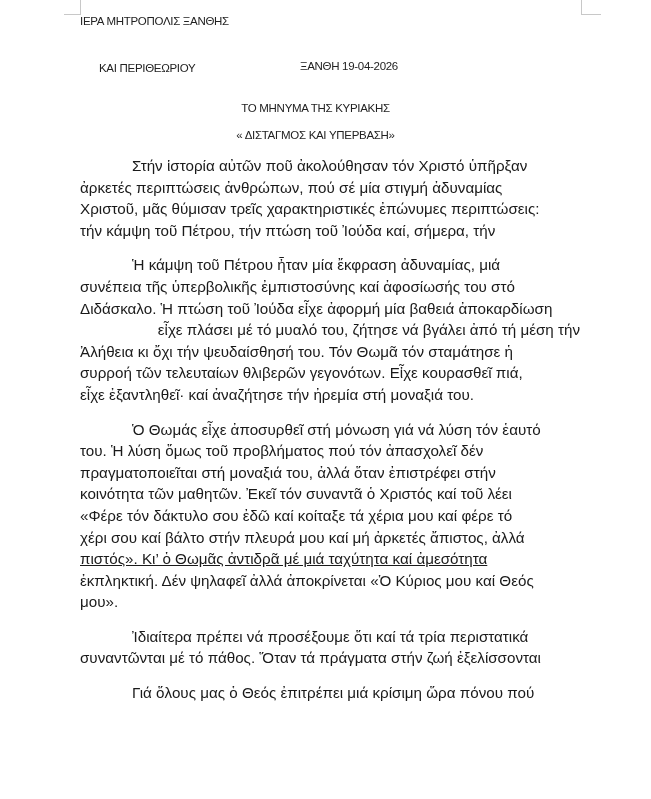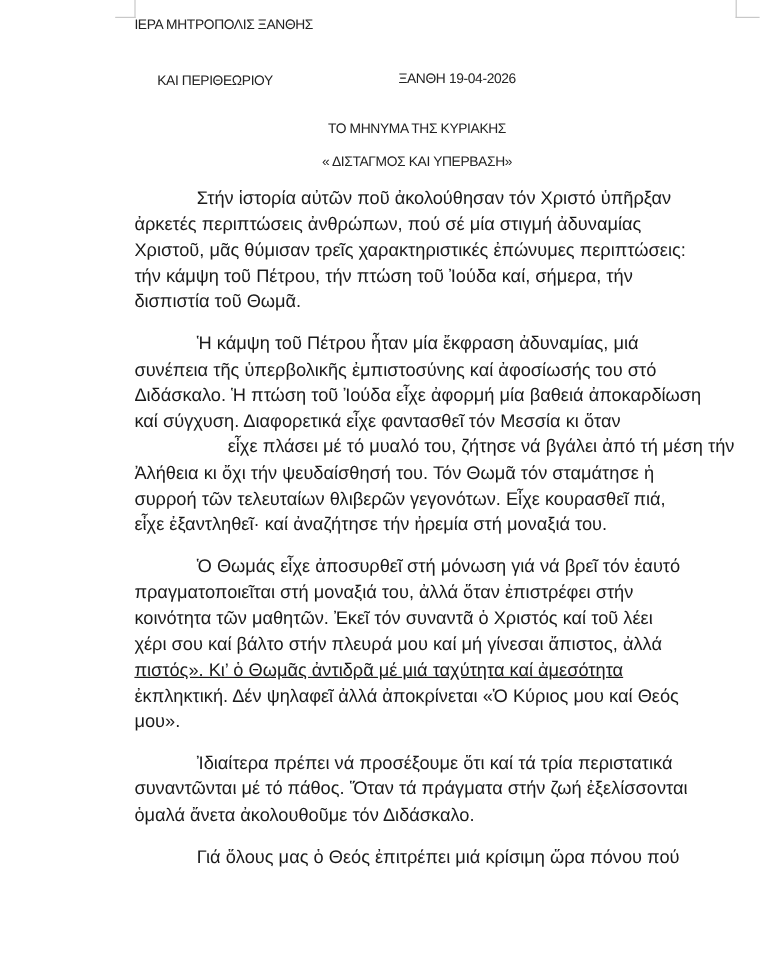--- a/index.html
+++ b/index.html
@@ -1,17 +1,17 @@
 <!DOCTYPE html>
 <html><head>
 <meta charset="utf-8">
 <style>
   html, body { margin: 0; padding: 0; background: #ffffff; }
   body { width: 651px; height: 799px; overflow: hidden; position: relative; font-family: "Liberation Sans", "DejaVu Sans", sans-serif; color: #1a1a1a; }
-  .page { position: absolute; left: 0; top: 0; width: 543px; height: 799px; background: #ffffff; margin-left: 32px; }
+  .page { position: absolute; left: 0; top: 0; width: 543px; height: 799px; background: #ffffff; }
   .corner { position: absolute; border-color: #c8c8c8; border-style: solid; border-width: 0; }
   .corner.tl { left: 64px; top: 0; width: 16px; height: 14px; border-right-width: 1px; border-bottom-width: 1px; }
   .corner.tr { left: 581px; top: 0; width: 19px; height: 14px; border-left-width: 1px; border-bottom-width: 1px; }
   .hdr { position: absolute; font-size: 11.5px; letter-spacing: -0.3px; color: #222; white-space: nowrap; }
   .hdr.org1 { left: 80px; top: 15px; }
   .hdr.org2 { left: 99px; top: 62px; }
   .hdr.date { left: 300px; top: 60px; }
   .title { position: absolute; left: 0; width: 651px; text-align: center; font-size: 11.5px; letter-spacing: -0.3px; color: #222; }
   .title.t1 { top: 102px; left: -10px; }
   .title.t2 { top: 129px; left: -10px; }
@@ -32,43 +32,42 @@
 
   <div class="title t1">ΤΟ ΜΗΝΥΜΑ ΤΗΣ ΚΥΡΙΑΚΗΣ</div>
   <div class="title t2">« ΔΙΣΤΑΓΜΟΣ ΚΑΙ ΥΠΕΡΒΑΣΗ»</div>
 
   <div class="body" id="doc-body">
       <p class="para">
         <span class="line">Στήν ἱστορία αὐτῶν ποῦ ἀκολούθησαν τόν Χριστό ὑπῆρξαν</span>
         <span class="line" style="text-indent: 0px;">ἀρκετές περιπτώσεις ἀνθρώπων, πού σέ μία στιγμή ἀδυναμίας</span>
         <span class="line" style="text-indent: 0px;">Χριστοῦ, μᾶς θύμισαν τρεῖς χαρακτηριστικές ἐπώνυμες περιπτώσεις:</span>
         <span class="line" style="text-indent: 0px;">τήν κάμψη τοῦ Πέτρου, τήν πτώση τοῦ Ἰούδα καί, σήμερα, τήν</span>
-        <span class="line" style="text-indent: 0px;">δισπιστία τοῦ Θωμᾶ.</span>
       </p>
       <p class="para">
         <span class="line">Ἡ κάμψη τοῦ Πέτρου ἦταν μία ἔκφραση ἀδυναμίας, μιά</span>
         <span class="line" style="text-indent: 0px;">συνέπεια τῆς ὑπερβολικῆς ἐμπιστοσύνης καί ἀφοσίωσής του στό</span>
         <span class="line" style="text-indent: 0px;">Διδάσκαλο. Ἡ πτώση τοῦ Ἰούδα εἶχε ἀφορμή μία βαθειά ἀποκαρδίωση</span>
-        <span class="line" style="text-indent: 0px;">καί σύγχυση. Διαφορετικά εἶχε φαντασθεῖ τόν Μεσσία κι ὅταν</span>
         <span class="line" style="text-indent: 0px; text-align: right;">εἶχε πλάσει μέ τό μυαλό του, ζήτησε νά βγάλει ἀπό τή μέση τήν</span>
         <span class="line" style="text-indent: 0px;">Ἀλήθεια κι ὄχι τήν ψευδαίσθησή του. Τόν Θωμᾶ τόν σταμάτησε ἡ</span>
         <span class="line" style="text-indent: 0px;">συρροή τῶν τελευταίων θλιβερῶν γεγονότων. Εἶχε κουρασθεῖ πιά,</span>
         <span class="line" style="text-indent: 0px;">εἶχε ἐξαντληθεῖ· καί ἀναζήτησε τήν ἠρεμία στή μοναξιά του.</span>
       </p>
       <p class="para">
-        <span class="line">Ὁ Θωμάς εἶχε ἀποσυρθεῖ στή μόνωση γιά νά βρεῖ τόν ἑαυτό</span>
+        <span class="line">Ὁ Θωμάς εἶχε ἀποσυρθεῖ στή μόνωση γιά νά λύση τόν ἑαυτό</span>
+        <span class="line" style="text-indent: 0px;">του. Ἡ λύση ὅμως τοῦ προβλήματος πού τόν ἀπασχολεῖ δέν</span>
         <span class="line" style="text-indent: 0px;">πραγματοποιεῖται στή μοναξιά του, ἀλλά ὅταν ἐπιστρέφει στήν</span>
         <span class="line" style="text-indent: 0px;">κοινότητα τῶν μαθητῶν. Ἐκεῖ τόν συναντᾶ ὁ Χριστός καί τοῦ λέει</span>
-        <span class="line" style="text-indent: 0px;">χέρι σου καί βάλτο στήν πλευρά μου καί μή γίνεσαι ἄπιστος, ἀλλά</span>
+        <span class="line" style="text-indent: 0px;">«Φέρε τόν δάκτυλο σου ἐδῶ καί κοίταξε τά χέρια μου καί φέρε τό</span>
+        <span class="line" style="text-indent: 0px;">χέρι σου καί βάλτο στήν πλευρά μου καί μή ἀρκετές ἄπιστος, ἀλλά</span>
         <span class="line" style="text-indent: 0px; text-decoration: underline;">πιστός». Κι’ ὁ Θωμᾶς ἀντιδρᾶ μέ μιά ταχύτητα καί ἀμεσότητα</span>
         <span class="line" style="text-indent: 0px;">ἐκπληκτική. Δέν ψηλαφεῖ ἀλλά ἀποκρίνεται «Ὁ Κύριος μου καί Θεός</span>
         <span class="line" style="text-indent: 0px;">μου».</span>
       </p>
       <p class="para">
         <span class="line">Ἰδιαίτερα πρέπει νά προσέξουμε ὅτι καί τά τρία περιστατικά</span>
         <span class="line" style="text-indent: 0px;">συναντῶνται μέ τό πάθος. Ὅταν τά πράγματα στήν ζωή ἐξελίσσονται</span>
-        <span class="line" style="text-indent: 0px;">ὁμαλά ἄνετα ἀκολουθοῦμε τόν Διδάσκαλο.</span>
       </p>
       <p class="para">
         <span class="line">Γιά ὅλους μας ὁ Θεός ἐπιτρέπει μιά κρίσιμη ὥρα πόνου πού</span>
       </p>
     </div>
 </div>
 
 </body></html>

